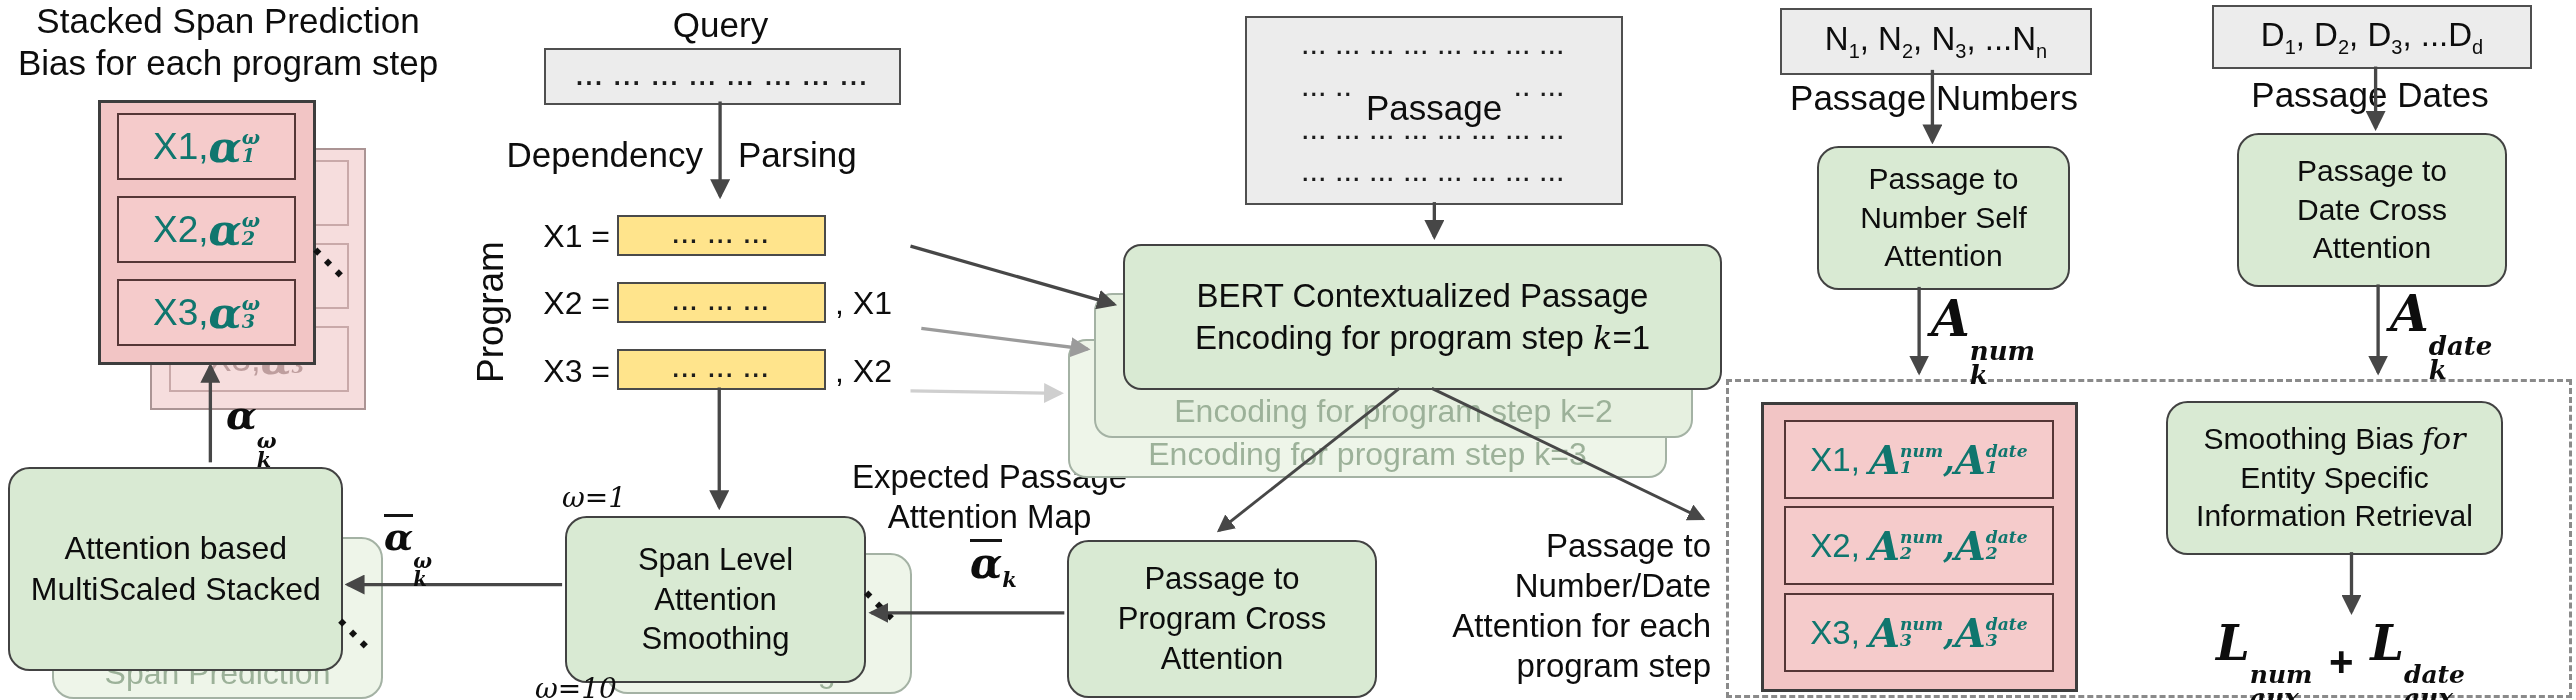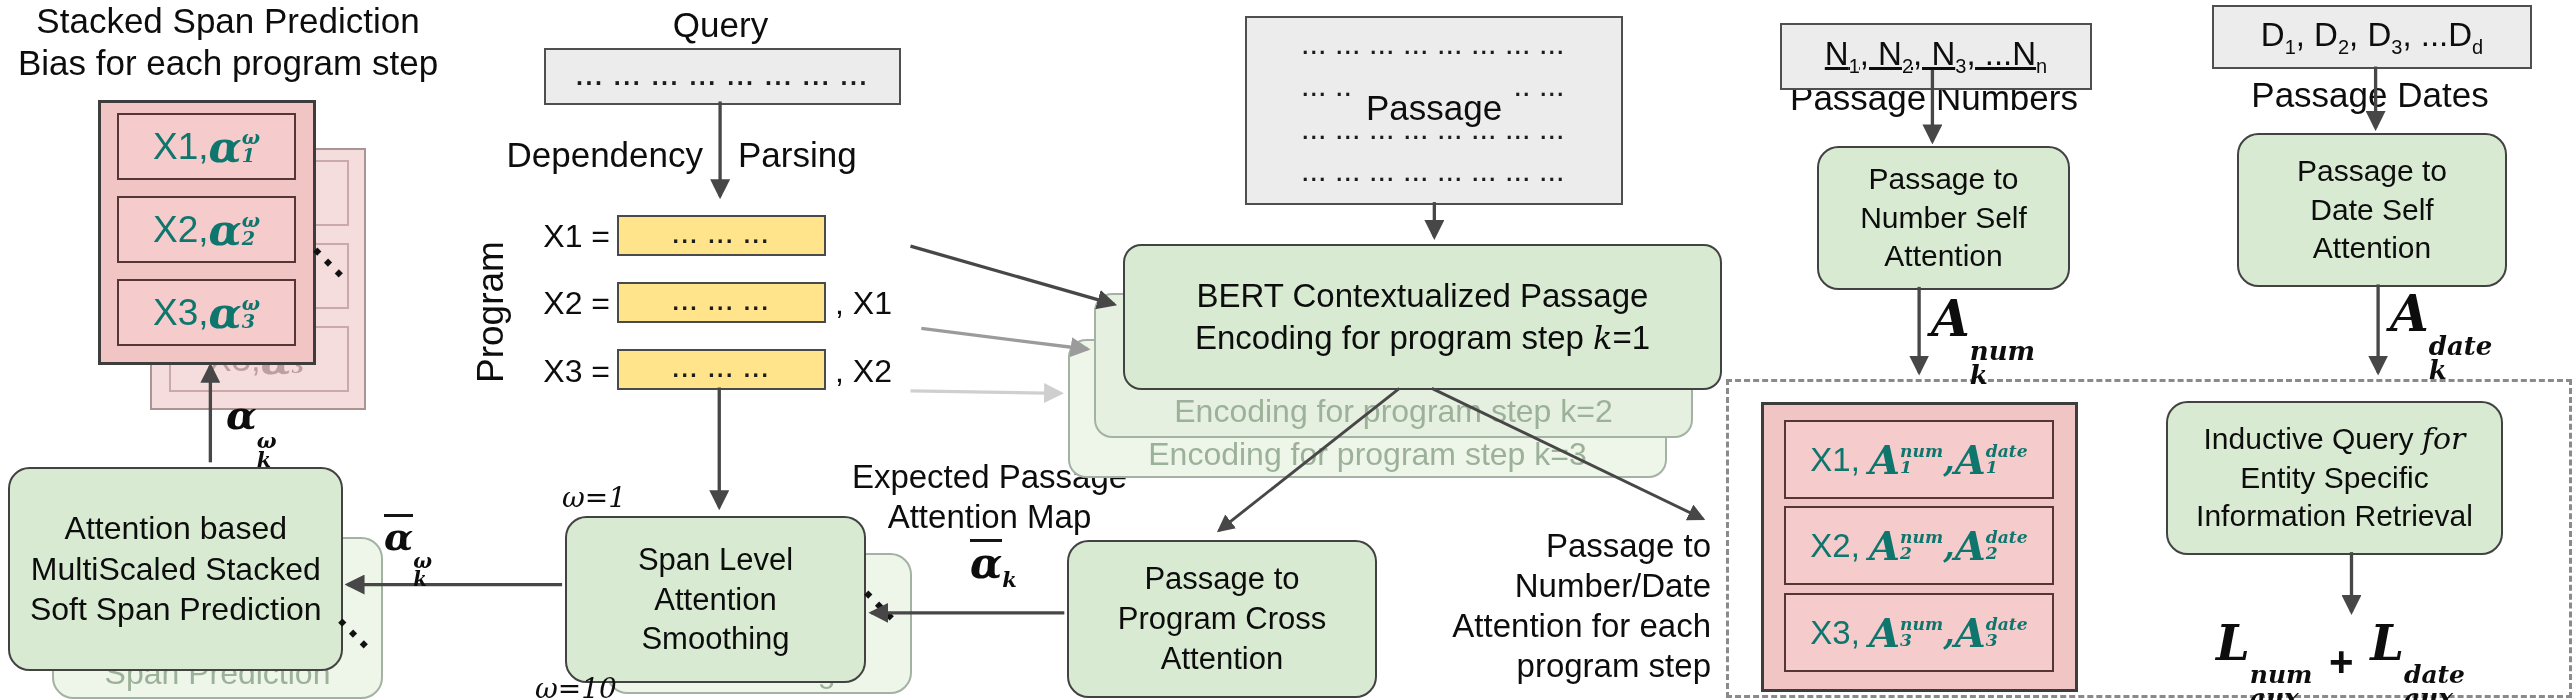--- a/index.html
+++ b/index.html
@@ -85,21 +85,20 @@
         <span>k</span>
       </span>
   </div>
 
   <div class="abs gback" style="left:52px;top:537px;width:327px;height:158px;">
     <div class="abs ghostg" style="left:0;top:116px;width:100%;text-align:center;font-size:32px;">Span Prediction</div>
   </div>
   <div class="abs gbox ctr" style="left:8.3px;top:467px;width:331px;height:200px;font-size:32px;">
     <div>Attention based</div>
     <div>MultiScaled Stacked</div>
-    <div>Soft Span Prediction</div>
   </div>
   <div class="abs dotsrot" style="left:339px;top:605px;transform:rotate(45deg);">...</div>
 
   <div class="abs math z5" style="left:384px;top:514px;font-size:38px;">
     <span class="obar">α</span><span class="ss">
         <span>ω</span>
         <span>k</span>
       </span>
   </div>
 
@@ -175,21 +174,21 @@
     <div>Attention</div>
   </div>
 
   <div class="abs lbl" style="left:1372px;top:526px;width:339px;text-align:right;font-size:33px;line-height:40px;">
     <div>Passage to</div>
     <div>Number/Date</div>
     <div>Attention for each</div>
     <div>program step</div>
   </div>
 
-  <div class="abs graybox ctr" style="left:1780px;top:23px;width:308px;height:63px;font-size:33px;text-decoration:underline;">
+  <div class="abs graybox ctr" style="left:1780px;top:8px;width:308px;height:63px;font-size:33px;">
     <div>
       <span>N</span><sub style="font-size:20px;">1</sub><span>, N</span><sub style="font-size:20px;">2</sub><span>, N</span><sub style="font-size:20px;">3</sub><span>, ...N</span><sub style="font-size:20px;">n</sub>
     </div>
   </div>
   <div class="abs lbl" style="left:1780px;top:78px;width:308px;text-align:center;font-size:35px;">Passage Numbers</div>
   <div class="abs gbox ctr" style="left:1817px;top:146px;width:249px;height:140px;font-size:30px;">
     <div>Passage to</div>
     <div>Number Self</div>
     <div>Attention</div>
   </div>
@@ -201,21 +200,21 @@
   </div>
 
   <div class="abs graybox ctr" style="left:2212px;top:5px;width:316px;height:60px;font-size:33px;">
     <div>
       <span>D</span><sub style="font-size:20px;">1</sub><span>, D</span><sub style="font-size:20px;">2</sub><span>, D</span><sub style="font-size:20px;">3</sub><span>, ...D</span><sub style="font-size:20px;">d</sub>
     </div>
   </div>
   <div class="abs lbl" style="left:2212px;top:75px;width:316px;text-align:center;font-size:35px;">Passage Dates</div>
   <div class="abs gbox ctr" style="left:2237px;top:133px;width:266px;height:150px;font-size:30px;">
     <div>Passage to</div>
-    <div>Date Self</div>
+    <div>Date Cross</div>
     <div>Attention</div>
   </div>
   <div class="abs math z5" style="left:2390px;top:284px;font-size:50px;">
     <span>A</span><span class="ss">
         <span>date</span>
         <span>k</span>
       </span>
   </div>
 
   <div class="abs dashedbox" style="left:1726px;top:379px;width:840px;height:313px;"></div>
@@ -244,21 +243,21 @@
           <span>num</span>
           <span>3</span>
         </span><span class="math">, </span><span class="math" style="font-size:40px;">A</span><span class="ss math">
           <span>date</span>
           <span>3</span>
         </span>
     </div>
   </div>
 
   <div class="abs gbox ctr" style="left:2166px;top:401px;width:333px;height:150px;font-size:30px;">
-    <div><span>Inductive Query </span><i style="font-family:'DejaVu Serif',serif;">for</i></div>
+    <div><span>Smoothing Bias </span><i style="font-family:'DejaVu Serif',serif;">for</i></div>
     <div>Entity Specific</div>
     <div>Information Retrieval</div>
   </div>
 
   <div class="abs z5" style="left:2170px;top:615px;width:341px;display:flex;align-items:center;justify-content:center;gap:16.6px;">
     <span class="math" style="font-size:48px;"><span>L</span><span class="ss">
           <span>num</span>
           <span>aux</span>
         </span></span>
     <span style="font-size:42px;font-weight:bold;">+</span>

